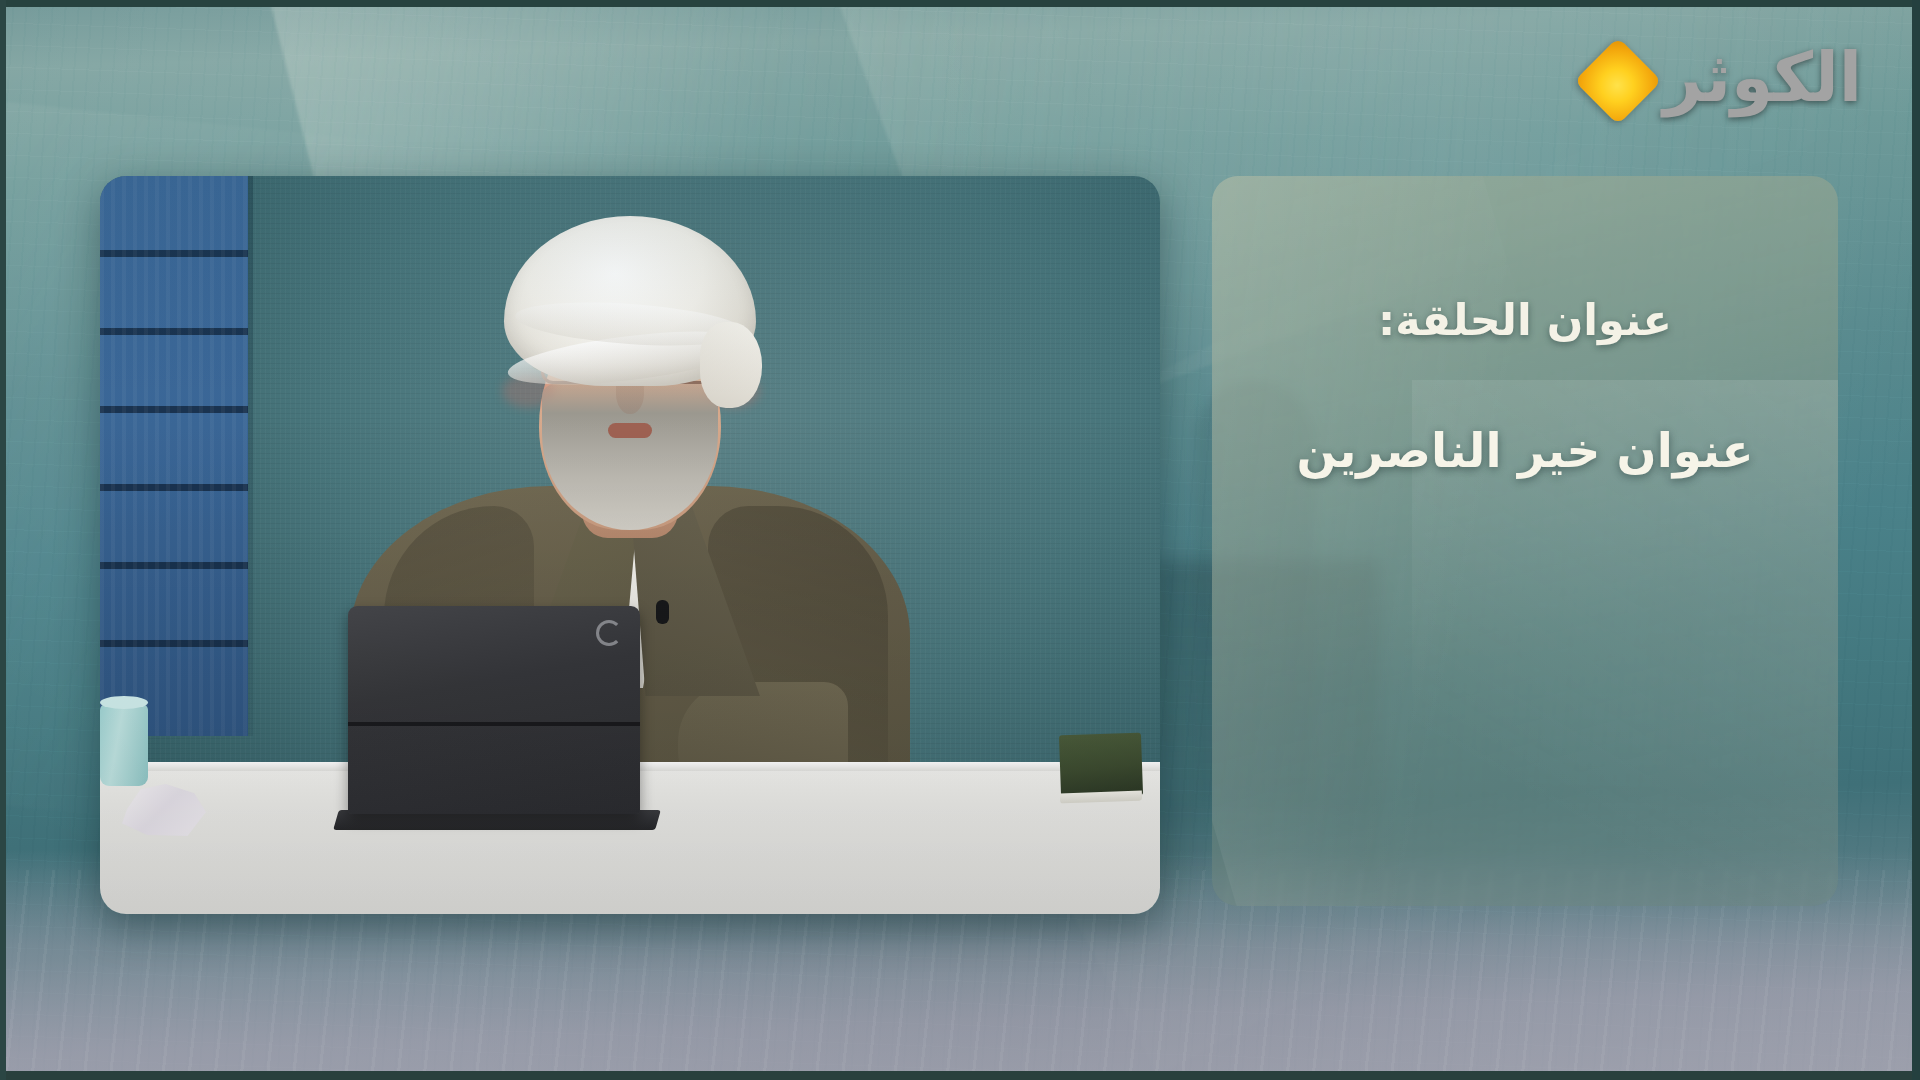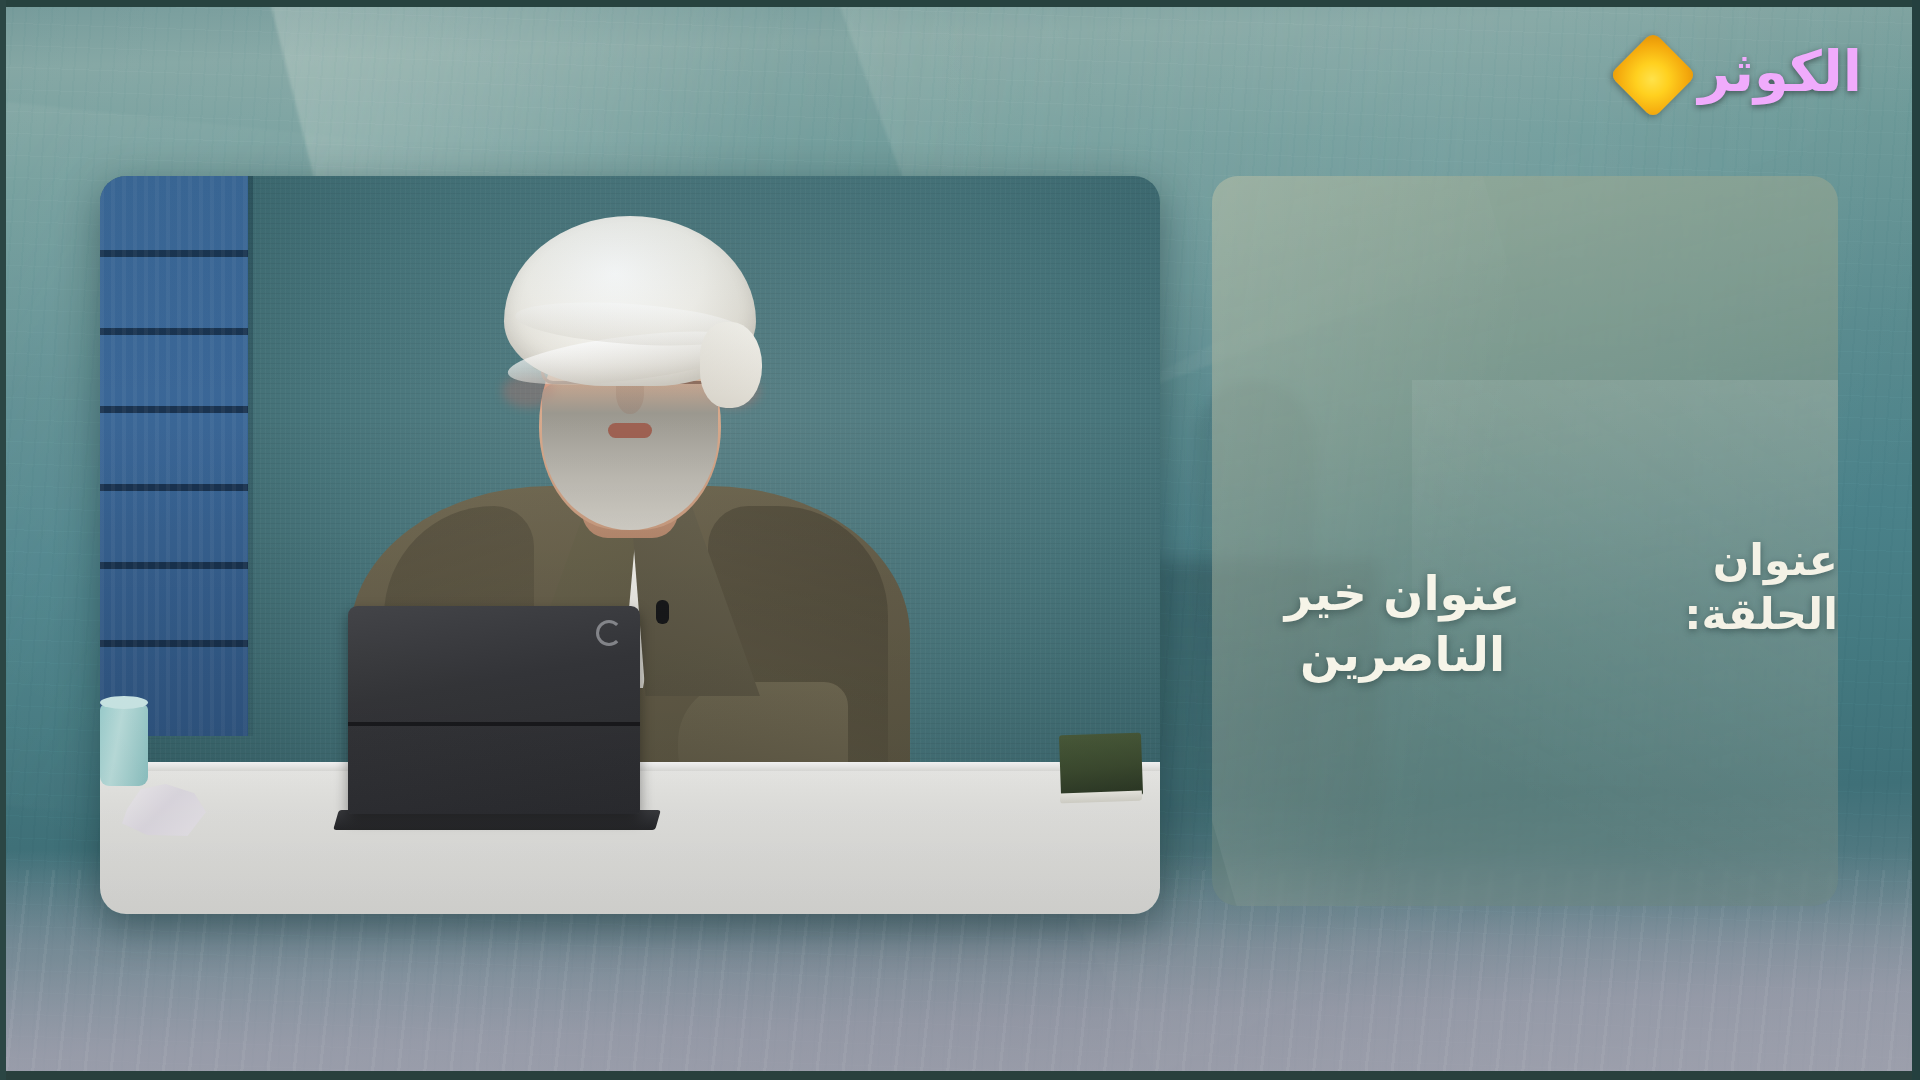--- a/index.html
+++ b/index.html
@@ -101,23 +101,23 @@
   }
   .logo-diamond {
     width:62px; height:62px;
     transform:rotate(45deg);
     border-radius:9px;
     background:radial-gradient(circle at 54% 56%, #ffe24a 0%, #ffd01f 34%, #f4a90d 72%, #e08f06 100%);
     box-shadow:0 2px 7px rgba(0,0,0,.32);
     flex:0 0 auto;
   }
   .logo-word {
-    font-size:56px;
+    font-size:68px;
     font-weight:700;
-    color:#f0abfc;
+    color:#a3a3a3;
     letter-spacing:0px;
     line-height:1;
     text-shadow:0 2px 6px rgba(0,0,0,.45);
     white-space:nowrap;
     padding-bottom:6px;
   }
 
   
   .video-panel {
     position:absolute;
@@ -382,23 +382,24 @@
   .title-panel {
     position:absolute;
     left:1212px; top:176px;
     width:626px; height:730px;
     border-radius:26px;
     background:linear-gradient(165deg, rgba(160,174,150,.62) 0%, rgba(143,160,140,.58) 34%, rgba(120,142,130,.52) 62%, rgba(106,132,126,.46) 100%);
     backdrop-filter:blur(2px);
     overflow:hidden;
     z-index:20;
     display:flex;
+    flex-direction:column;
     align-items:center;
     justify-content:flex-start;
-    padding-top:94px;
+    padding-top:118px;
   }
   .title-panel::before {
     content:"";
     position:absolute; left:-10%; top:-16%;
     width:70%; height:140%;
     background:linear-gradient(118deg, rgba(255,255,255,.16), rgba(255,255,255,0) 62%);
     transform:rotate(-16deg);
   }
   .title-panel::after {
     content:"";

